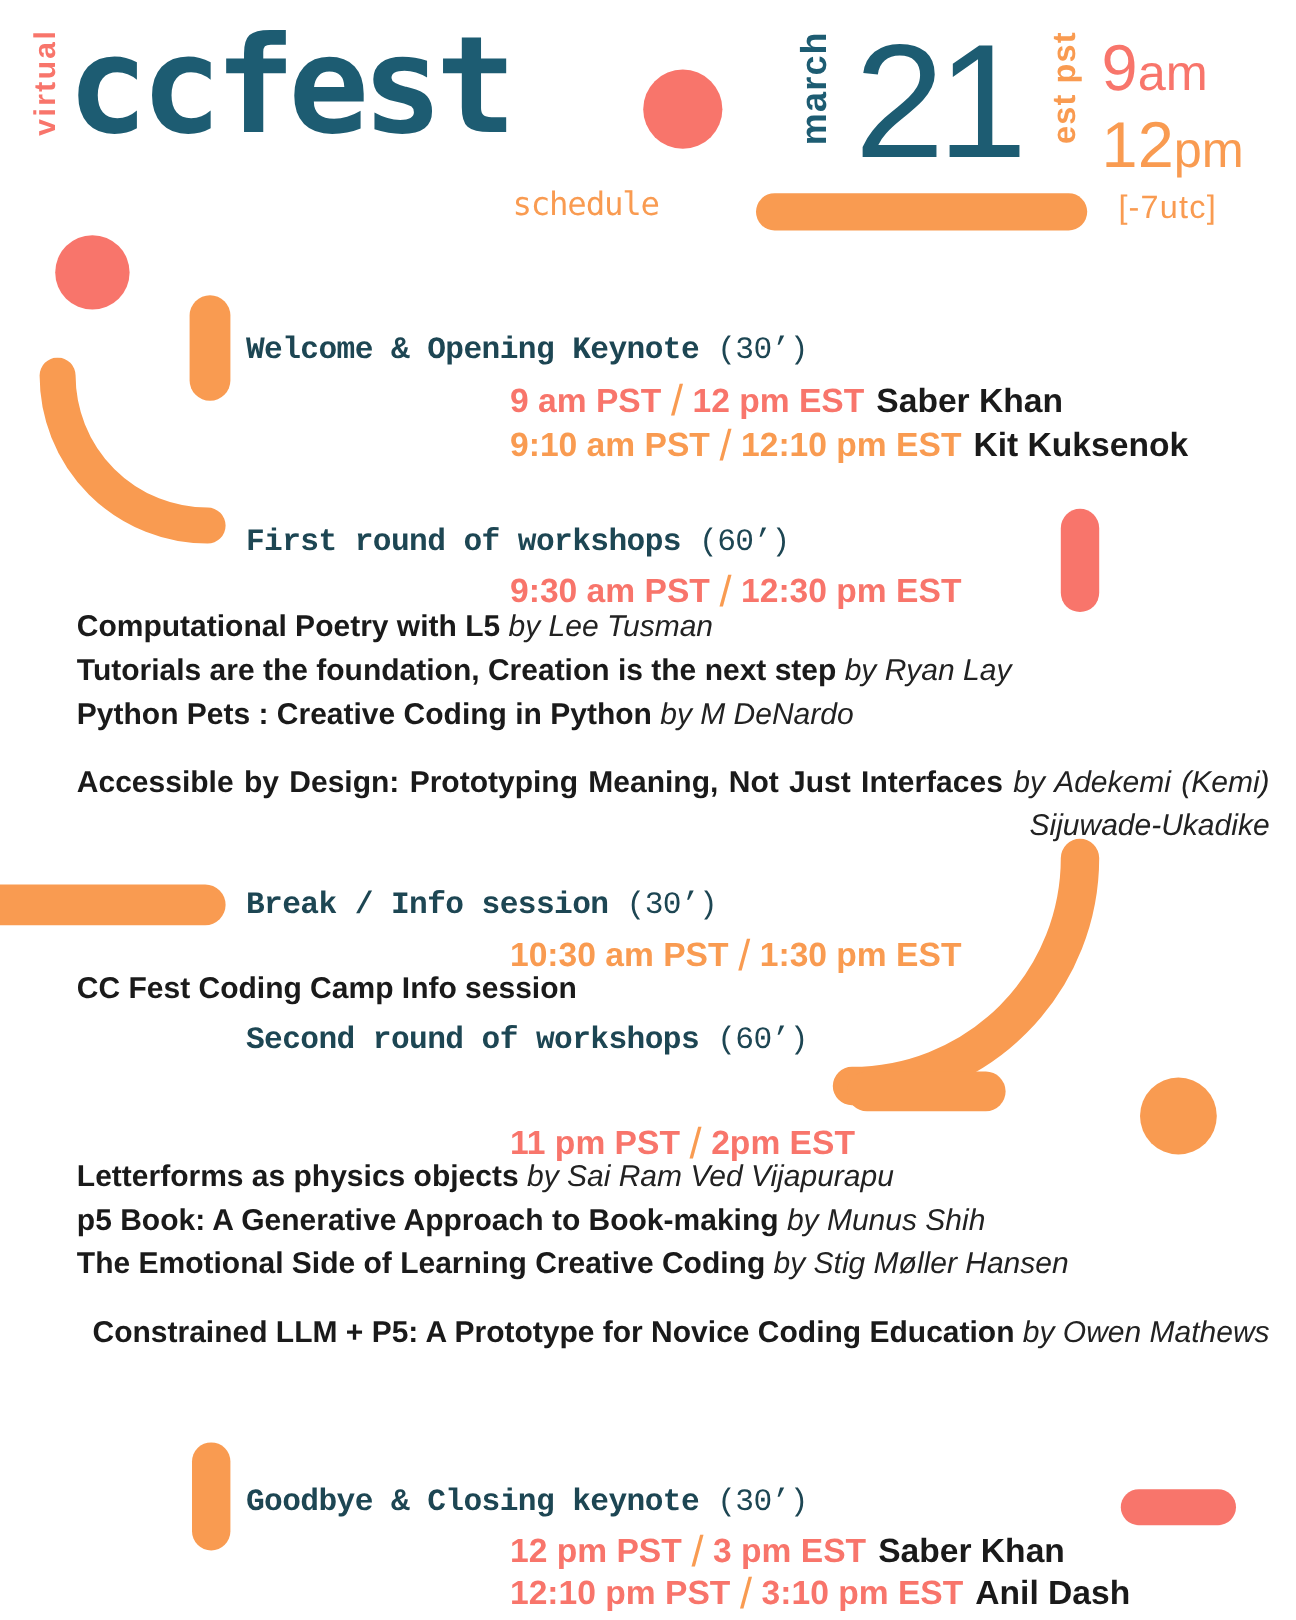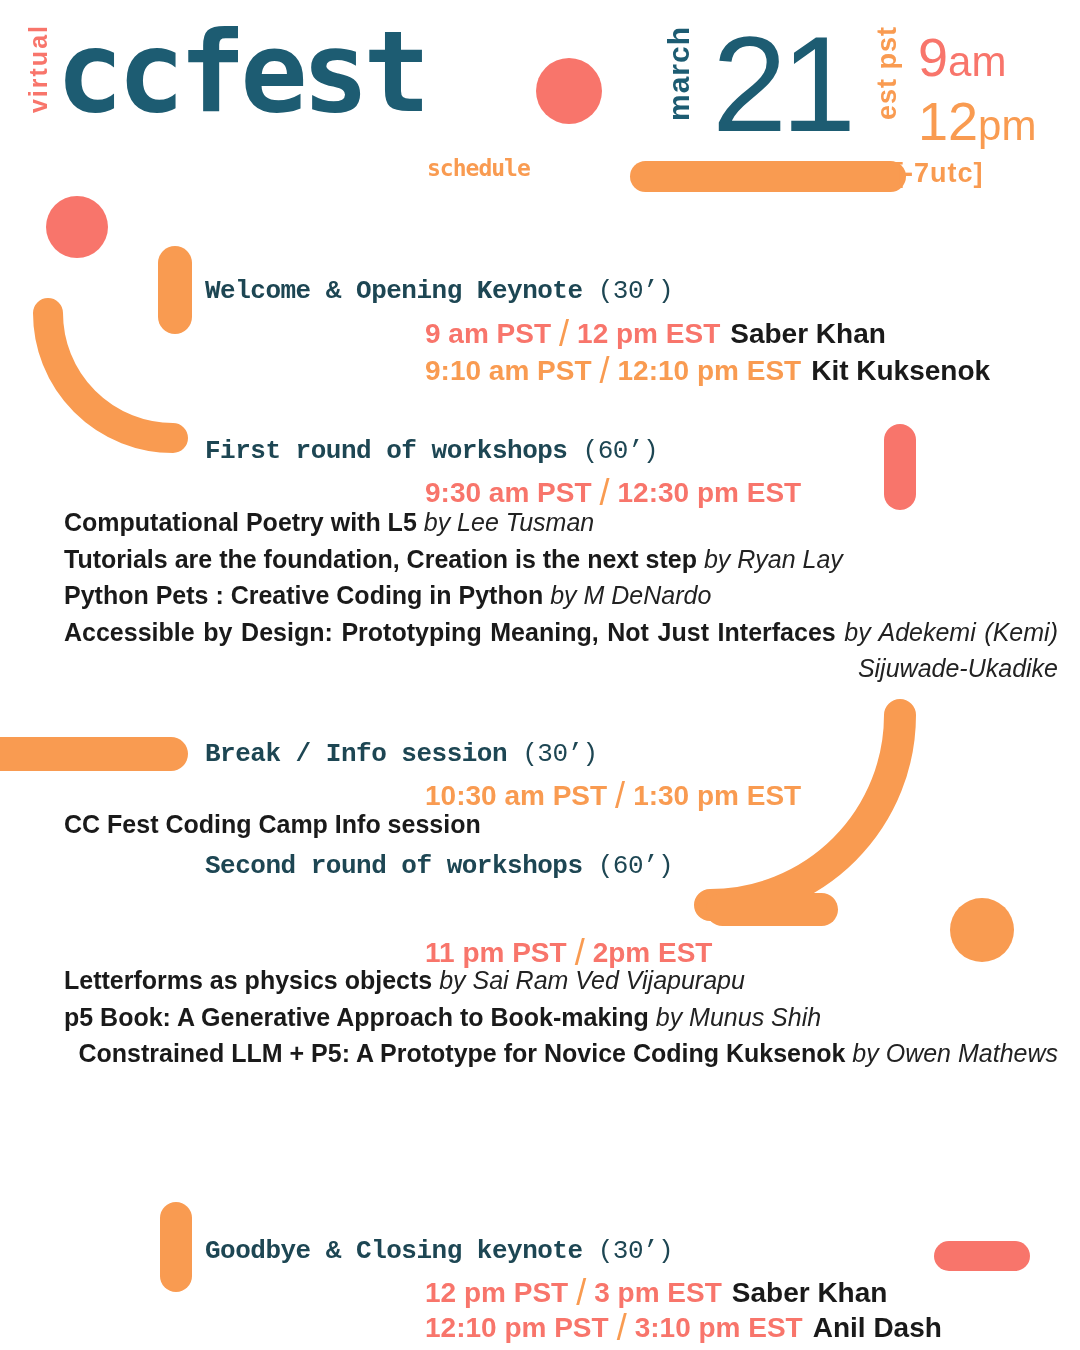--- a/index.html
+++ b/index.html
@@ -37,37 +37,37 @@
   .zones{left:872px; top:26px; color:var(--orange); font-weight:700; font-size:27px; letter-spacing:1px;}
   .logo{position:absolute; left:56px; top:16px; z-index:1; font-family:"DejaVu Sans Mono",monospace;
         font-weight:700; font-size:112px; line-height:1; color:var(--teal); letter-spacing:-6px;}
   .day{position:absolute; left:712px; top:28px; z-index:1; font-family:Liberation Sans, sans-serif;
        font-size:135px; line-height:0.84; color:var(--teal); letter-spacing:-6px;}
   .toptimes{position:absolute; left:918px; top:32px; z-index:1;}
   .toptimes .row{line-height:50px; white-space:nowrap;}
   .toptimes .num{font-size:54px;} .toptimes .unit{font-size:42px;}
   .row-pst{color:var(--coral);} .row-est{color:var(--orange);}
   .schedule{position:absolute; left:427px; top:155px; z-index:1; font-family:"DejaVu Sans Mono",monospace;
-            font-weight:700; font-size:23px; letter-spacing:-1px; color:var(--orange);}
-  .utc{position:absolute; left:894px; top:158px; z-index:1; font-weight:700; font-size:27px;
+            font-weight:400; font-size:27px; letter-spacing:-1px; color:var(--orange);}
+  .utc{position:absolute; left:932px; top:158px; z-index:1; font-weight:400; font-size:27px;
        letter-spacing:1px; color:var(--orange);}
 
   
   .sh{position:absolute; left:205px; z-index:1; font-family:Liberation Mono, monospace;
       font-size:26px; font-weight:700; color:var(--heading); white-space:nowrap; letter-spacing:-0.5px;}
   .sh .dur{font-weight:400;}
   .tl{position:absolute; left:425px; z-index:1; font-weight:700; font-size:28px; white-space:nowrap;}
   .c-coral{color:var(--coral);} .c-orange{color:var(--orange);}
   .tl .slash{color:var(--orange); font-weight:400; font-size:36px; margin:0 8px; vertical-align:-3px;}
   .tl .speaker{color:var(--ink); margin-left:10px;}
   .wlist{position:absolute; left:64px; width:994px; z-index:1; font-size:25px; line-height:36.5px; color:var(--ink);}
   .wi{white-space:nowrap;}
   .wi .wt{font-weight:700;}
   .wi .wa{font-style:italic; font-weight:400; color:#222222;}
-  .wi.wrap{white-space:normal; text-align:justify; text-align-last:right;}
+  .wi.wrap{white-space:normal; text-align:justify; text-align-last:right;margin-top:20px;}
 
   .sh1{top:276px;} .tl1a{top:313px;} .tl1b{top:350px;}
   .sh2{top:436px;} .tl2{top:472px;}  .wl2{top:504px;}
   .sh3{top:739px;} .tl3{top:775px;text-align:center;}  .wl3{top:806px;}
   .sh4{top:851px;} .tl4{top:932px;}  .wl4{top:962px;}
   .sh5{top:1236px;} .tl5a{top:1272px;} .tl5b{top:1307px;}
 </style>
 </head>
 <body>
 
@@ -119,20 +119,21 @@
   <div class="tl tl3 c-orange"><span>10:30 am PST</span><span class="slash">/</span><span>1:30 pm EST</span></div>
   <div class="wlist wl3">
     <div class="wi"><span class="wt">CC Fest Coding Camp Info session</span></div>
   </div>
 
   <div class="sh sh4"><span>Second round of workshops</span> <span class="dur">(60’)</span></div>
   <div class="tl tl4 c-coral"><span>11 pm PST</span><span class="slash">/</span><span>2pm EST</span></div>
   <div class="wlist wl4">
     <div class="wi"><span class="wt">Letterforms as physics objects</span> <span class="wa">by Sai Ram Ved Vijapurapu</span></div>
     <div class="wi"><span class="wt">p5 Book: A Generative Approach to Book-making</span> <span class="wa">by Munus Shih</span></div>
-    <div class="wi wrap"><span class="wt">Constrained LLM + P5: A Prototype for Novice Coding Kuksenok</span> <span class="wa">by Owen Mathews</span></div>
+    <div class="wi"><span class="wt">The Emotional Side of Learning Creative Coding</span> <span class="wa">by Stig Møller Hansen</span></div>
+    <div class="wi wrap"><span class="wt">Constrained LLM + P5: A Prototype for Novice Coding Education</span> <span class="wa">by Owen Mathews</span></div>
   </div>
 
   <div class="sh sh5"><span>Goodbye &amp; Closing keynote</span> <span class="dur">(30’)</span></div>
   <div class="tl tl5a c-coral"><span>12 pm PST</span><span class="slash">/</span><span>3 pm EST</span><span class="speaker">Saber Khan</span></div>
   <div class="tl tl5b c-coral"><span>12:10 pm PST</span><span class="slash">/</span><span>3:10 pm EST</span><span class="speaker">Anil Dash</span></div>
 
 </div>
 
 </body></html>

